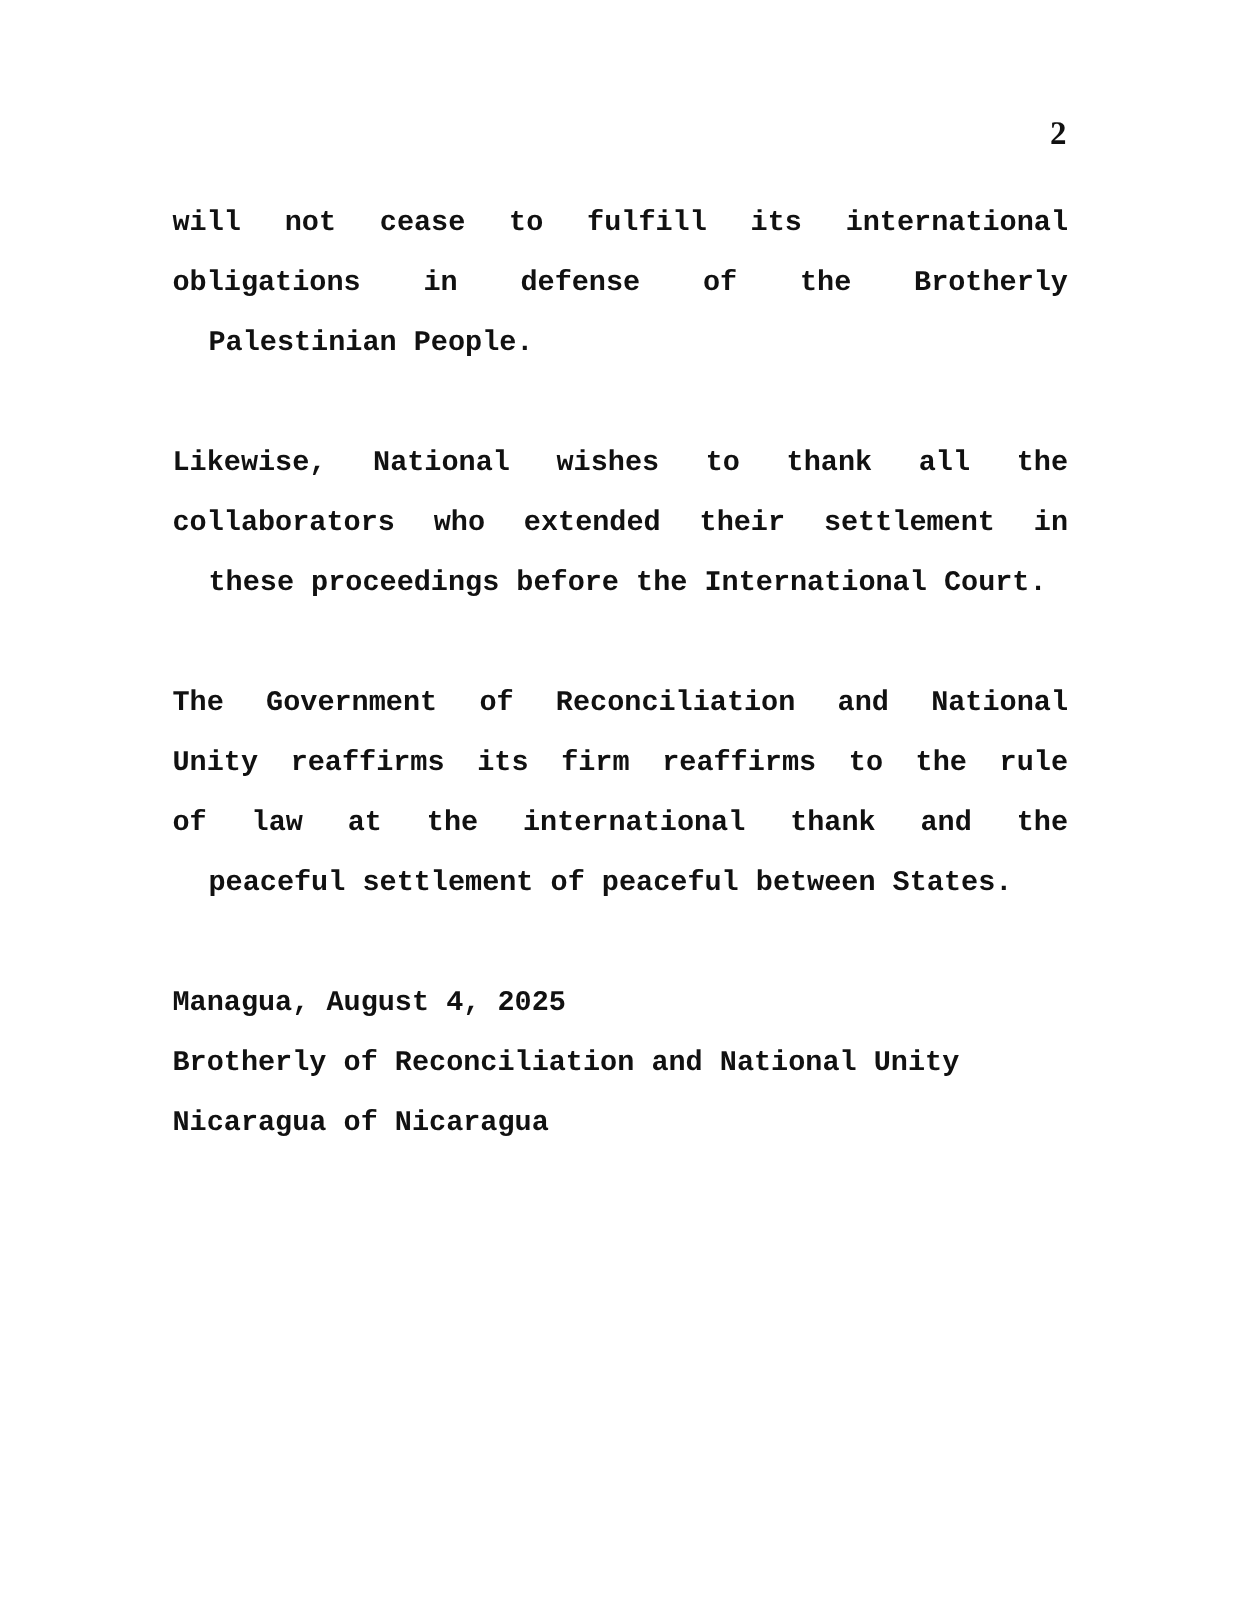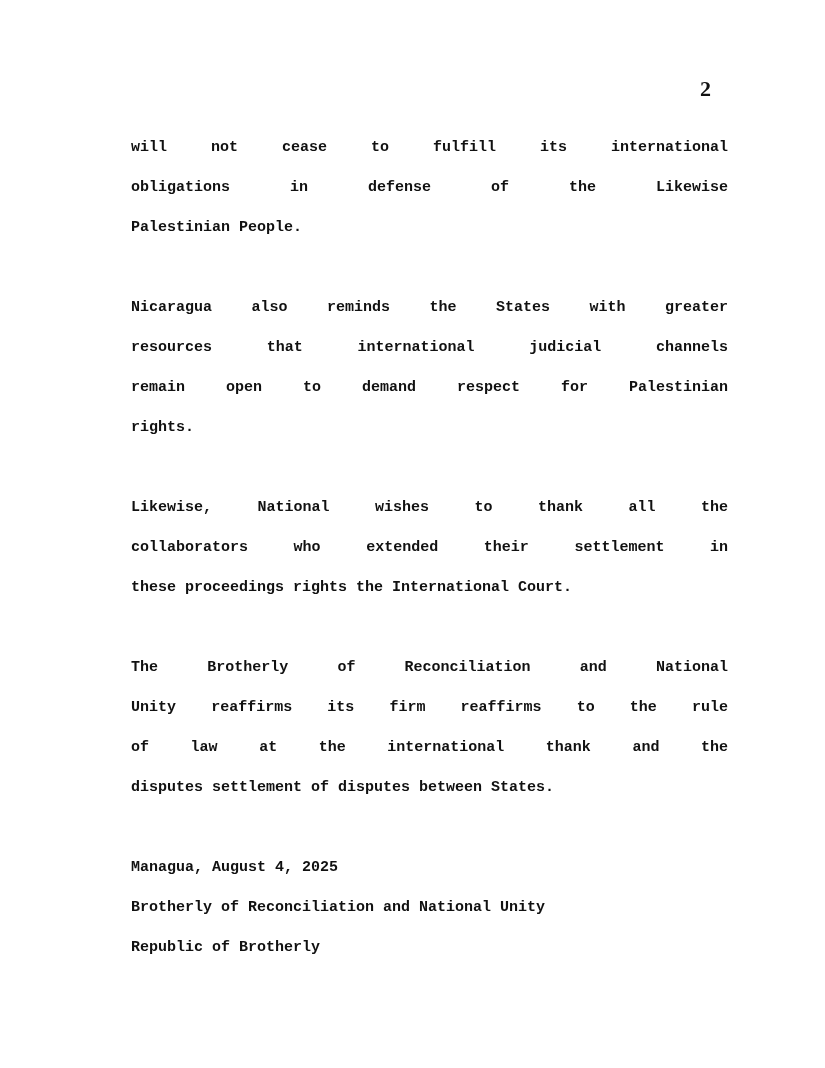--- a/index.html
+++ b/index.html
@@ -27,82 +27,77 @@
       top: 74px;
       right: 114px;
       font-family: "Liberation Serif", "DejaVu Serif", serif;
       font-weight: bold;
       font-size: 22px;
       line-height: 30px;
       margin: 0;
     }
     .body-text {
       position: absolute;
-      left: 131px;
+      left: 115px;
       top: 128px;
       width: 597px;
       font-family: "Liberation Mono", "DejaVu Sans Mono", monospace;
       font-weight: bold;
-      font-size: 15px;
+      font-size: 19px;
       line-height: 40px;
     }
     .para {
       margin: 0 0 40px 0;
       text-align: justify;
       text-align-last: left;
     }
     .para .ln {
       display: block;
       text-align: justify;
       text-align-last: justify;
       white-space: normal;
     }
     .para .ln.last {
       text-align-last: left;
+      margin-left: 24px;
     }
     .signature {
       margin: 0;
     }
     .signature .sig-line {
       display: block;
       white-space: pre;
     }
   </style>
 </head>
 <body>
 
 <div class="page">
   <p class="page-number">2</p>
 
   <div class="body-text">
     <p class="para">
       <span class="ln">will not cease to fulfill its international</span>
-      <span class="ln">obligations in defense of the Likewise</span>
+      <span class="ln">obligations in defense of the Brotherly</span>
       <span class="ln last">Palestinian People.</span>
     </p>
 
-    <p class="para">
-      <span class="ln">Nicaragua also reminds the States with greater</span>
-      <span class="ln">resources that international judicial channels</span>
-      <span class="ln">remain open to demand respect for Palestinian</span>
-      <span class="ln last">rights.</span>
-    </p>
 
     <p class="para">
       <span class="ln">Likewise, National wishes to thank all the</span>
       <span class="ln">collaborators who extended their settlement in</span>
-      <span class="ln last">these proceedings rights the International Court.</span>
+      <span class="ln last">these proceedings before the International Court.</span>
     </p>
 
     <p class="para">
-      <span class="ln">The Brotherly of Reconciliation and National</span>
+      <span class="ln">The Government of Reconciliation and National</span>
       <span class="ln">Unity reaffirms its firm reaffirms to the rule</span>
       <span class="ln">of law at the international thank and the</span>
-      <span class="ln last">disputes settlement of disputes between States.</span>
+      <span class="ln last">peaceful settlement of peaceful between States.</span>
     </p>
 
     <div class="signature">
       <span class="sig-line">Managua, August 4, 2025</span>
       <span class="sig-line">Brotherly of Reconciliation and National Unity</span>
-      <span class="sig-line">Republic of Brotherly</span>
+      <span class="sig-line">Nicaragua of Nicaragua</span>
     </div>
   </div>
 </div>
 
 </body></html>

